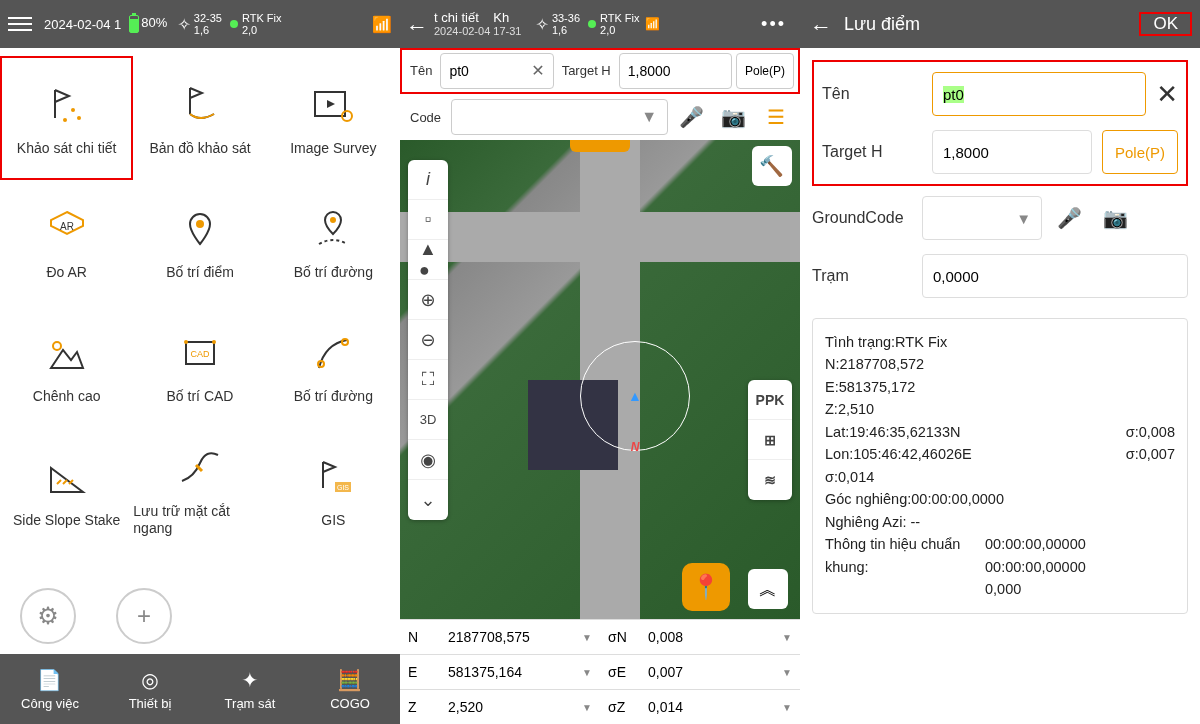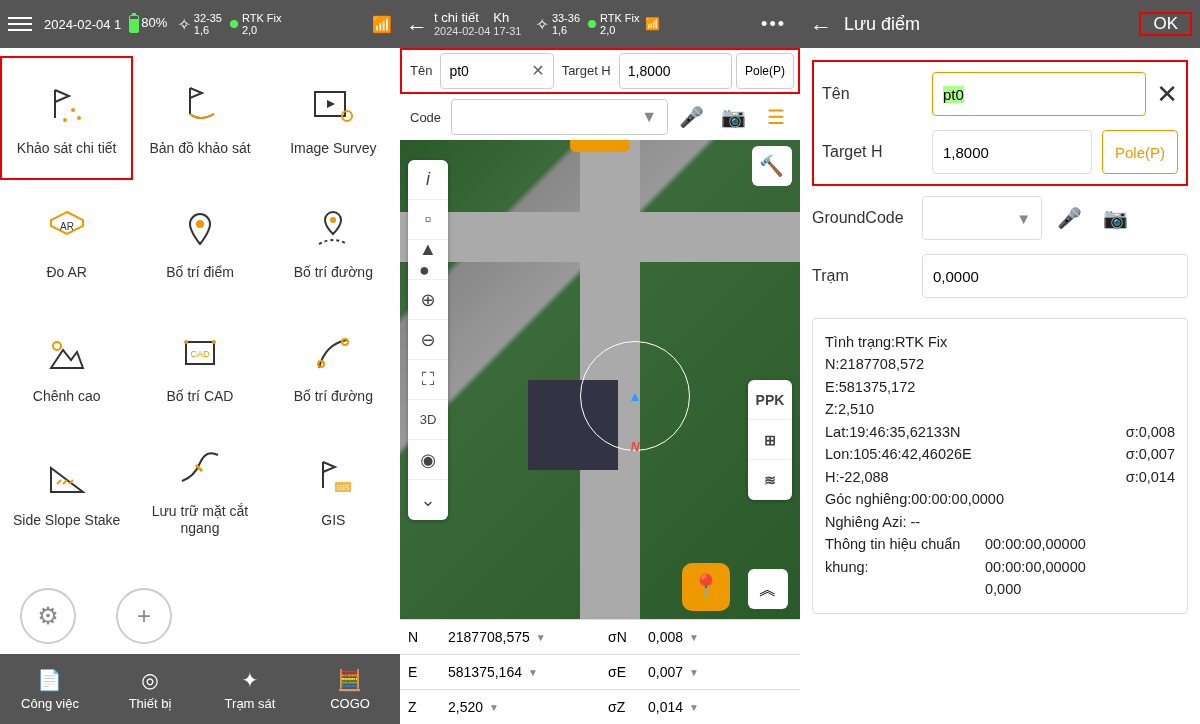--- a/index.html
+++ b/index.html
@@ -19,21 +19,21 @@
 .batt-fill{position:absolute;bottom:0;left:0;right:0;height:80%;background:#5e5}
 .sat{display:flex;align-items:center;margin-left:10px;gap:3px;font-size:11px}
 .sat-icon{color:#fff;font-size:16px}
 .rtk{display:flex;align-items:center;margin-left:8px;font-size:11px;line-height:1.1}
 .rtk-dot{width:8px;height:8px;background:#5e5;border-radius:50%;margin-right:4px}
 .ant{margin-left:auto;font-size:16px}
 
 .grid1{flex:1;display:grid;grid-template-columns:repeat(3,1fr);grid-auto-rows:124px;padding:8px 0}
 .gitem{display:flex;flex-direction:column;align-items:center;justify-content:center;gap:8px}
 .gitem .ic{width:52px;height:52px;display:flex;align-items:center;justify-content:center;font-size:36px;color:#333}
-.gitem .lbl{font-size:14px;color:#333;text-align:center;line-height:1.2}
+.gitem .lbl{font-size:14px;color:#333;line-height:1.2}
 .redbox{border:2px solid #e00}
 .rowextra{display:flex;gap:40px;padding:10px 20px}
 .circ{width:56px;height:56px;border:2px solid #ccc;border-radius:50%;display:flex;align-items:center;justify-content:center;font-size:24px;color:#888}
 
 .bottomnav{height:70px;background:#555;display:flex}
 .bnav{flex:1;display:flex;flex-direction:column;align-items:center;justify-content:center;color:#fff;gap:4px;font-size:13px}
 .bnav .bic{font-size:20px}
 
 
 .status2{height:48px;background:#555;color:#fff;display:flex;align-items:center;padding:0 6px;font-size:12px}
@@ -71,21 +71,21 @@
 .upbtn{position:absolute;right:12px;bottom:10px;width:40px;height:40px;background:#fff;border-radius:6px;display:flex;align-items:center;justify-content:center;font-size:18px}
 
 .compass{position:absolute;left:45%;top:42%;width:110px;height:110px;border:1px solid #fff;border-radius:50%}
 .compass::after{content:'▲';position:absolute;left:50%;top:50%;transform:translate(-50%,-50%);color:#39f;font-size:14px}
 .compass .n{position:absolute;left:50%;bottom:-4px;transform:translateX(-50%);color:#e44;font-size:12px;font-style:italic;font-weight:bold}
 
 .coordtbl{background:#fff}
 .crow{height:35px;display:flex;align-items:center;border-top:1px solid #ddd;font-size:14px}
 .crow>div{padding:0 8px;display:flex;align-items:center}
 .ck{width:40px}
-.cv{flex:1;justify-content:flex-start;gap:6px}
+.cv{flex:1;justify-content:space-between;gap:6px}
 .cv .dd{color:#888;font-size:10px}
 
 
 .hdr3{height:48px;background:#555;color:#fff;display:flex;align-items:center;padding:0 10px;font-size:18px}
 .hdr3 .back{margin-right:12px}
 .okbtn{margin-left:auto;padding:0 12px;font-size:17px;outline:2px solid #e00}
 
 .form3{padding:12px}
 .redframe{border:2px solid #e00;padding:10px 8px;margin-bottom:10px}
 .frow{display:flex;align-items:center;margin-bottom:14px;gap:10px}
@@ -446,21 +446,20 @@
     <div>Z:2,510</div>
     <div class="tworow">
         <div>Lat:19:46:35,62133N</div>
         <div>σ:0,008</div>
       </div>
     <div class="tworow">
         <div>Lon:105:46:42,46026E</div>
         <div>σ:0,007</div>
       </div>
     <div class="tworow">
-        <div>H:-22,088</div>
         <div>σ:0,014</div>
       </div>
     <div>Góc nghiêng:00:00:00,0000</div>
     <div>Nghiêng Azi: --</div>
     <div class="lh">
         <div class="lhlab">Thông tin hiệu chuẩn khung:</div>
         <div>
           <div>00:00:00,00000</div>
           <div>00:00:00,00000</div>
           <div>0,000</div>

